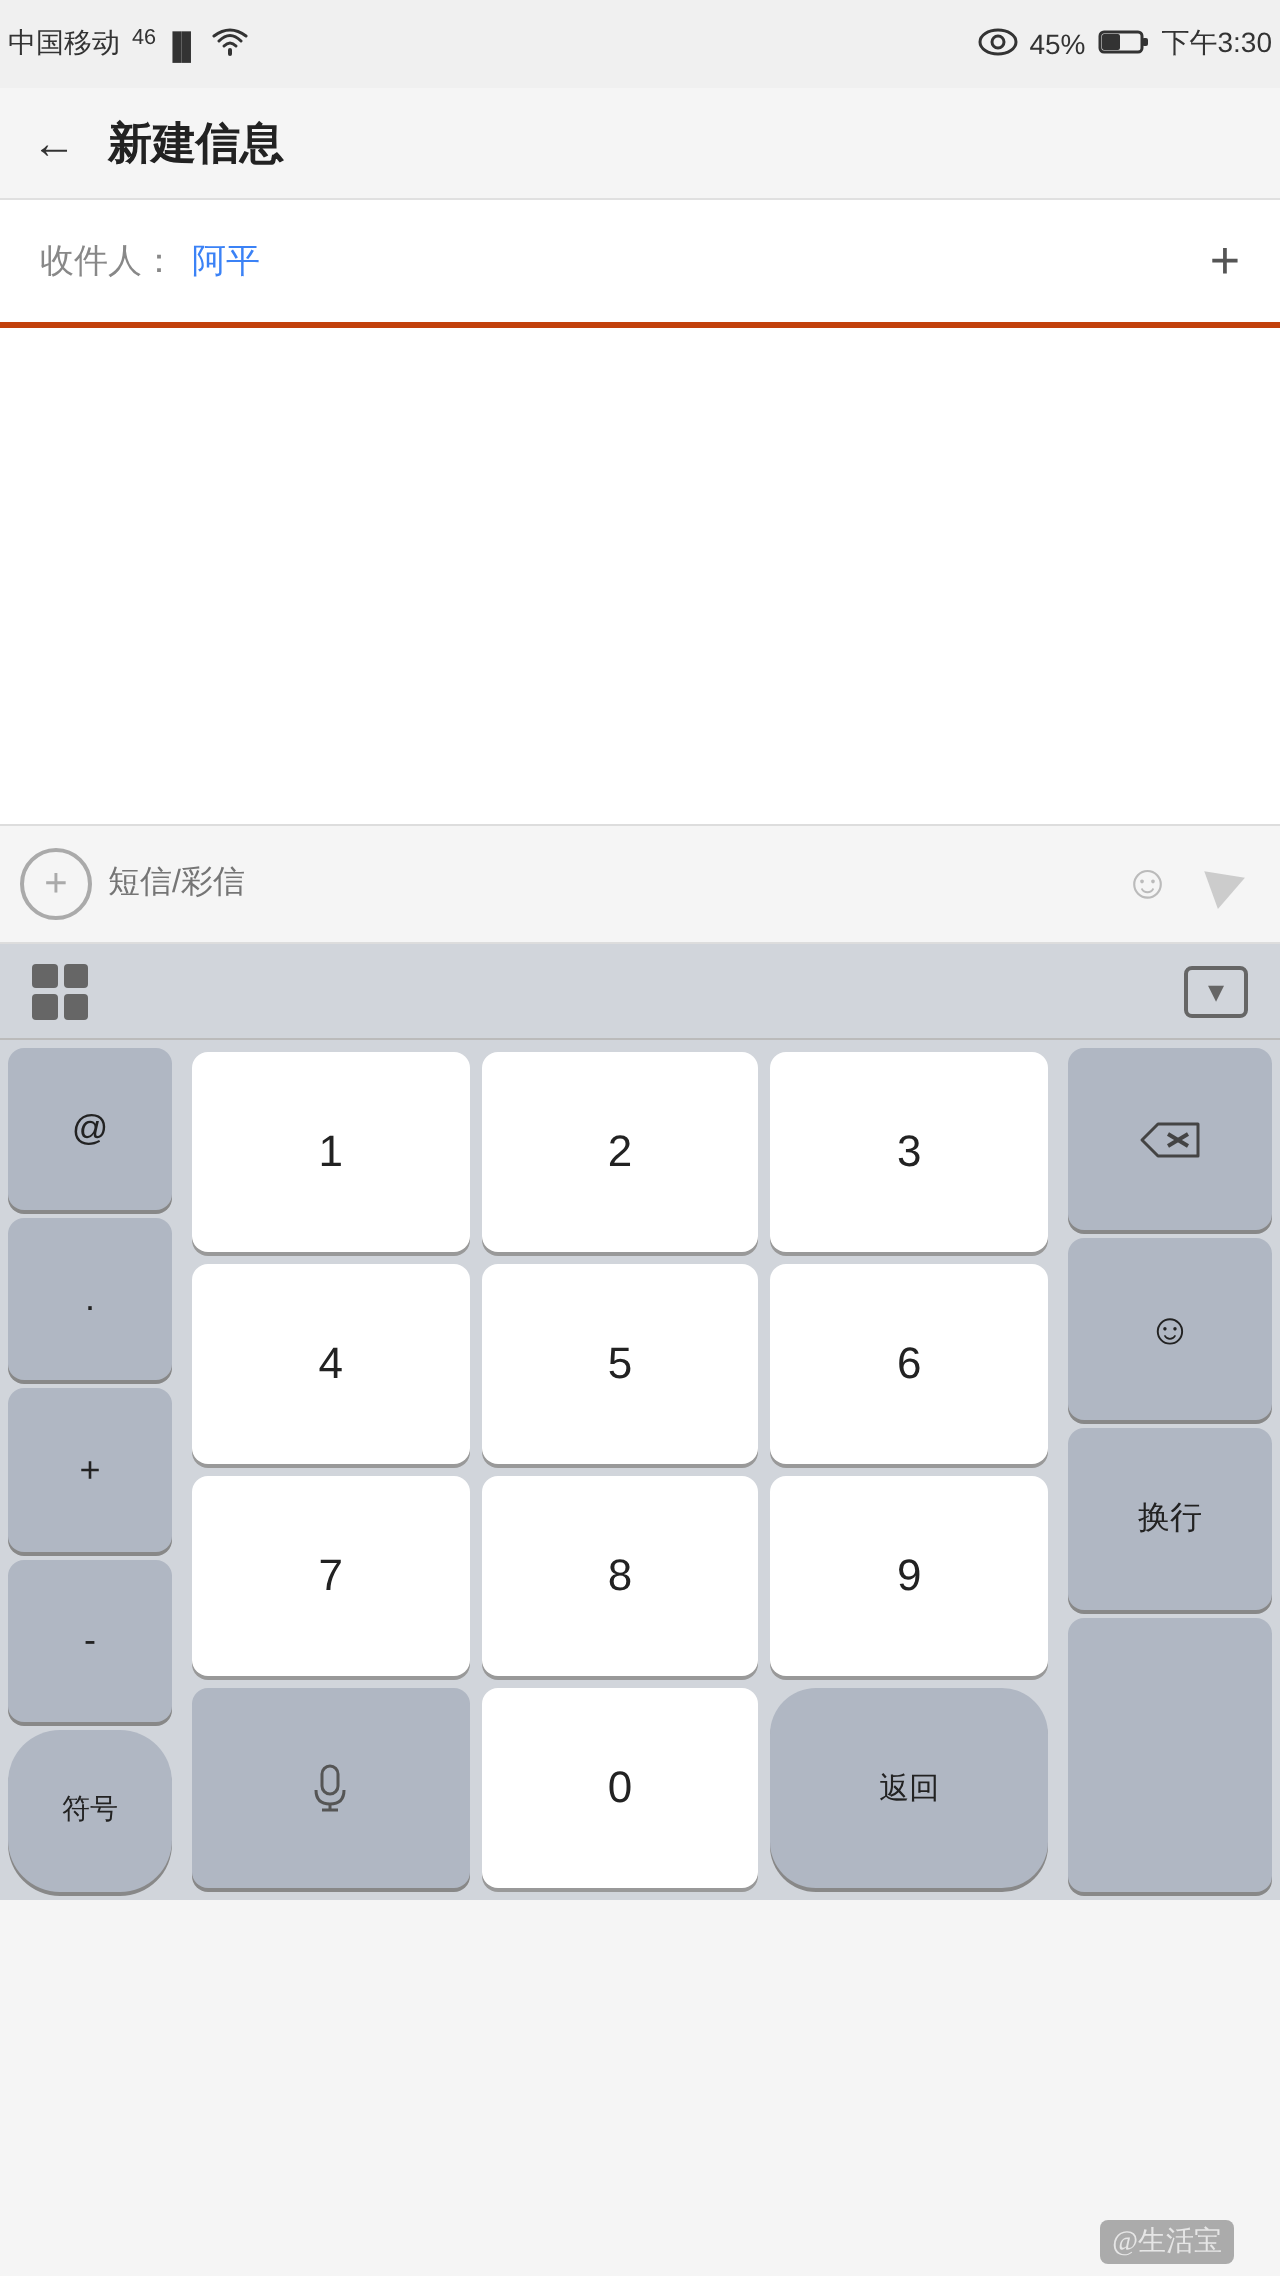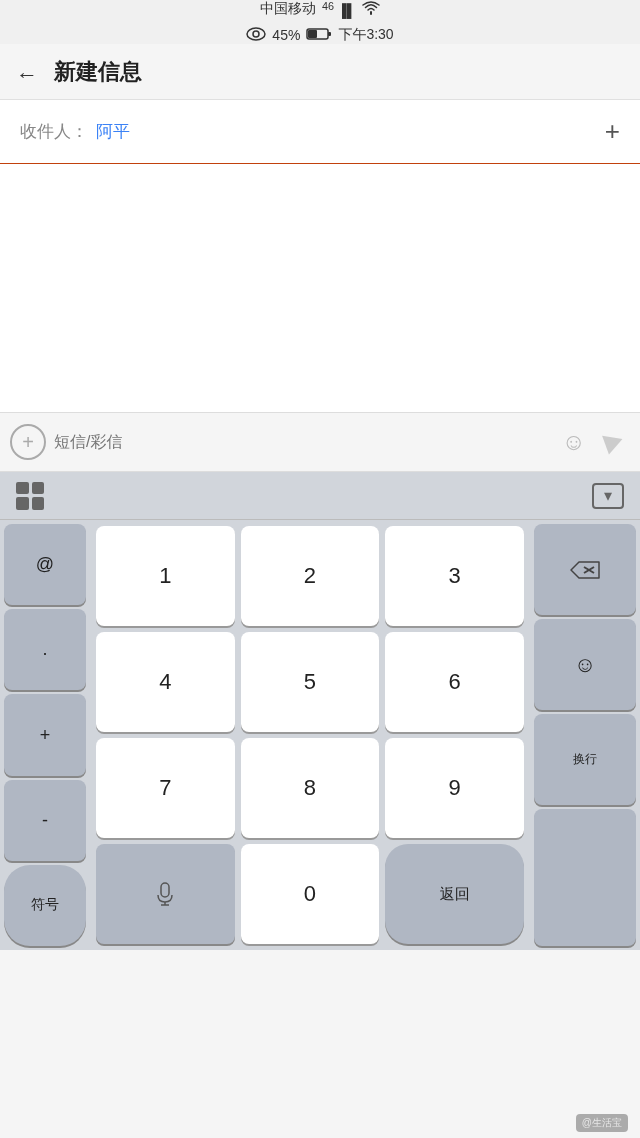--- a/index.html
+++ b/index.html
@@ -15,21 +15,20 @@
     
     #status-bar {
       background: #f0f0f0;
       height: 44px;
       display: flex;
       align-items: center;
       justify-content: space-between;
       padding: 0 4px;
       font-size: 14px;
       color: #333;
-      flex-direction: column;
     }
     .status-left { display: flex; align-items: center; gap: 6px; }
     .status-right { display: flex; align-items: center; gap: 6px; }
 
     
     #header {
       background: #f5f5f5;
       height: 56px;
       display: flex;
       align-items: center;
@@ -48,21 +47,21 @@
       color: #222;
     }
 
     
     #recipient-row {
       background: #fff;
       height: 64px;
       display: flex;
       align-items: center;
       padding: 0 20px;
-      border-bottom: 1px solid #c2410c;
+      border-bottom: 3px solid #c2410c;
     }
     .recipient-label {
       font-size: 17px;
       color: #888;
       margin-right: 8px;
     }
     .recipient-name {
       font-size: 17px;
       color: #3b82f6;
       flex: 1;
@@ -239,26 +238,27 @@
     }
 
     .kb-side-right .kb-key-gray {
       flex: 1;
     }
 
     
     #watermark {
       position: absolute;
       bottom: 6px;
-      right: 12px;
-      font-size: 10px;
+      right: 23px;
+      font-size: 14px;
       color: rgba(255,255,255,0.7);
       background: rgba(0,0,0,0.3);
       padding: 2px 6px;
       border-radius: 4px;
+      font-family: Liberation Serif, serif;
     }
   </style>
 </head>
 <body>
 
 <div id="status-bar">
   <div class="status-left">
     <span>中国移动</span>
     <span style="font-size:13px;">
       <sup>46</sup>
@@ -364,20 +364,20 @@
     <div class="kb-key-gray" style="flex:1;">
       <svg width="36" height="24" viewBox="0 0 36 24">
         <path d="M12 4 L4 12 L12 20 L32 20 L32 4 Z" stroke="#444" stroke-width="1.5" fill="none" stroke-linejoin="round"></path>
         <line x1="17" y1="9" x2="27" y2="15" stroke="#444" stroke-width="2"></line>
         <line x1="27" y1="9" x2="17" y2="15" stroke="#444" stroke-width="2"></line>
       </svg>
     </div>
 
     <div class="kb-key-gray" style="flex:1; font-size:22px;">☺</div>
 
-    <div class="kb-key-gray" style="flex:1; font-size:12px;">换行</div>
+    <div class="kb-key-gray" style="flex:1; font-size:16px;">换行</div>
 
     <div class="kb-key-gray" style="flex:1.5; font-size:14px;"></div>
   </div>
 
 </div>
 
 <div id="watermark">@生活宝</div>
 
 </body></html>

